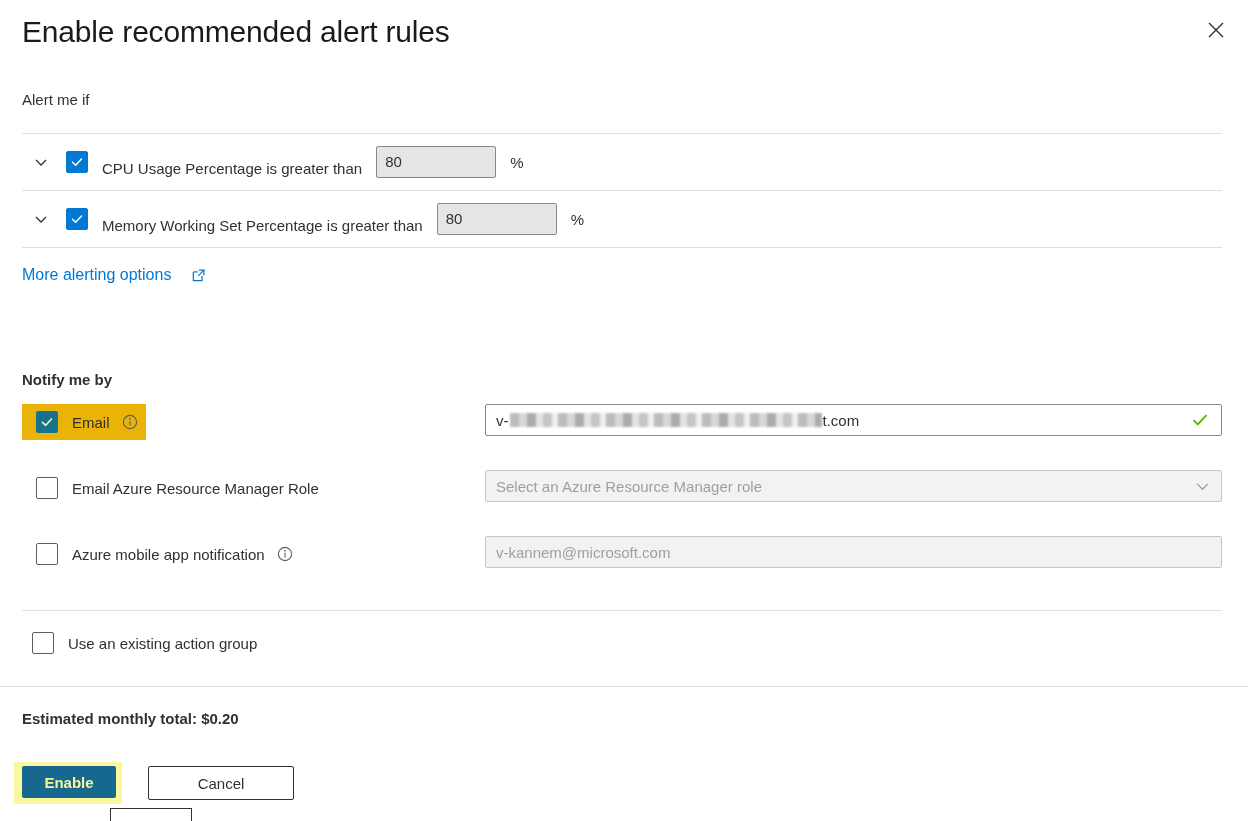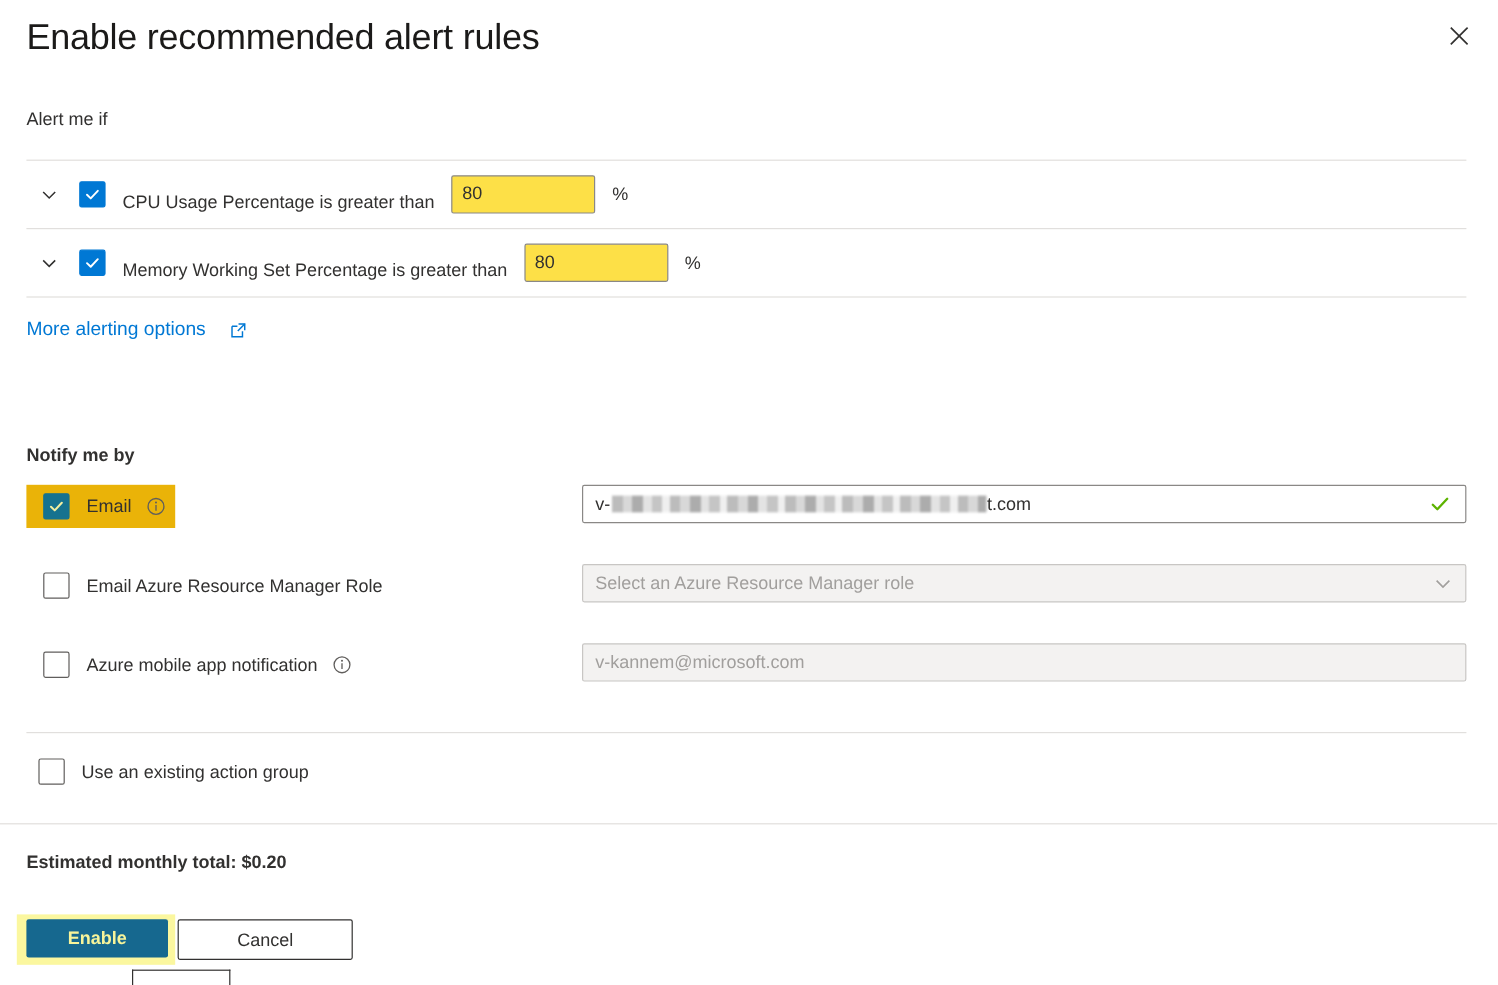--- a/index.html
+++ b/index.html
@@ -58,21 +58,21 @@
   }
   .cbx.checked { background: #0078d4; border: 1px solid #0078d4; }
   .cbx.unchecked { background: #ffffff; border: 1px solid #605e5c; }
   .cbx.checked-hl { background: #16728f; border: 1px solid #16728f; }
 
   .rule-text {
     font-size: 15px; color: #323130; margin-left: 14px; white-space: nowrap; margin-top: 12px;
   }
   .num-input {
     width: 120px; height: 32px; margin-left: 14px;
-    border: 1px solid #8a8886; background: #fde047; border-radius: 2px;
+    border: 1px solid #8a8886; background: #e5e5e5; border-radius: 2px;
     font-size: 15px; color: #323130;
     padding: 0 8px; font-family: "Liberation Sans", sans-serif;
     line-height: 30px;
     display: flex; align-items: center;
   }
   .pct { font-size: 15px; color: #323130; margin-left: 14px; }
 
   
   .more-link {
     position: absolute; left: 22px; top: 266px;
@@ -137,21 +137,21 @@
     font-size: 15px; font-weight: 600; color: #323130; white-space: nowrap;
   }
 
   
   .btn-bar { position: absolute; left: 0; top: 762px; width: 1248px; height: 44px; }
   .btn-hl {
     position: absolute; left: 14px; top: 0;
     background: #fbf79f; padding: 4px 6px 6px 8px;
   }
   .btn-primary {
-    width: 118px; height: 32px;
+    width: 94px; height: 32px;
     background: #16688f; color: #f7f49a;
     border: none; border-radius: 2px;
     font-size: 15px; font-weight: 600;
     font-family: "Liberation Sans", sans-serif;
     cursor: pointer;
     display:flex; align-items:center; justify-content:center;
   }
   .btn-secondary {
     position: absolute; left: 148px; top: 4px;
     width: 146px; height: 34px;

